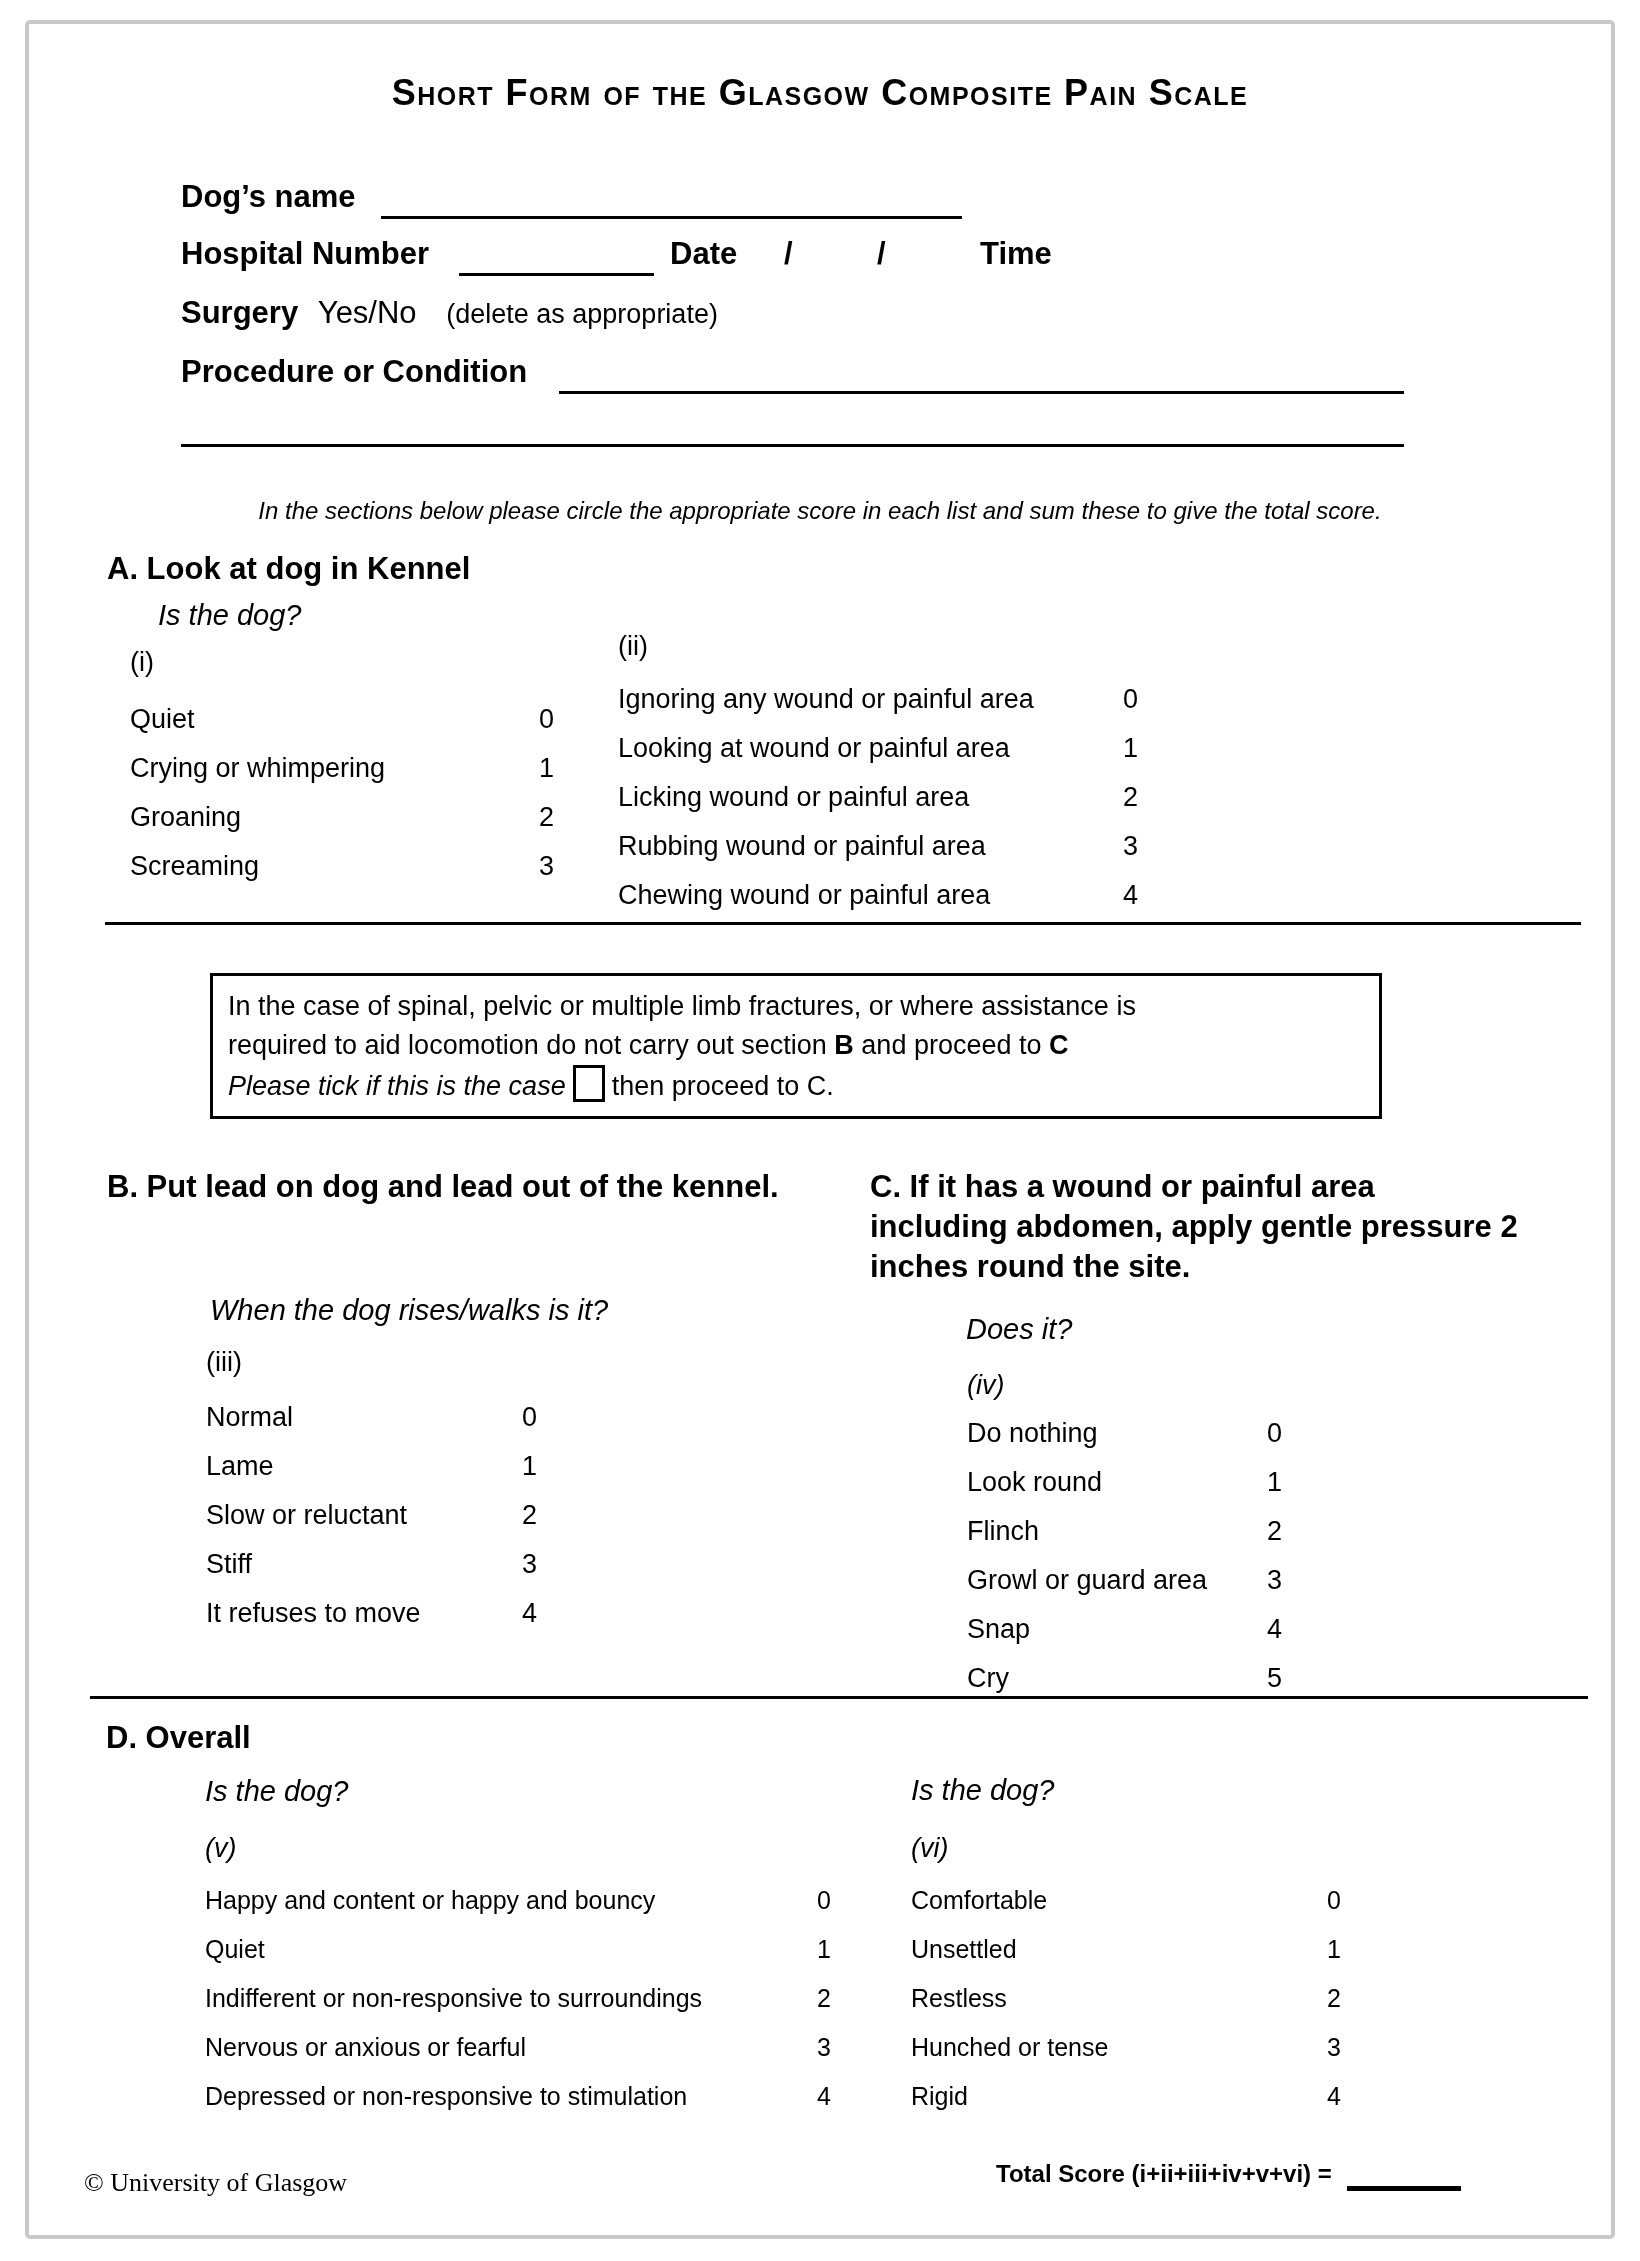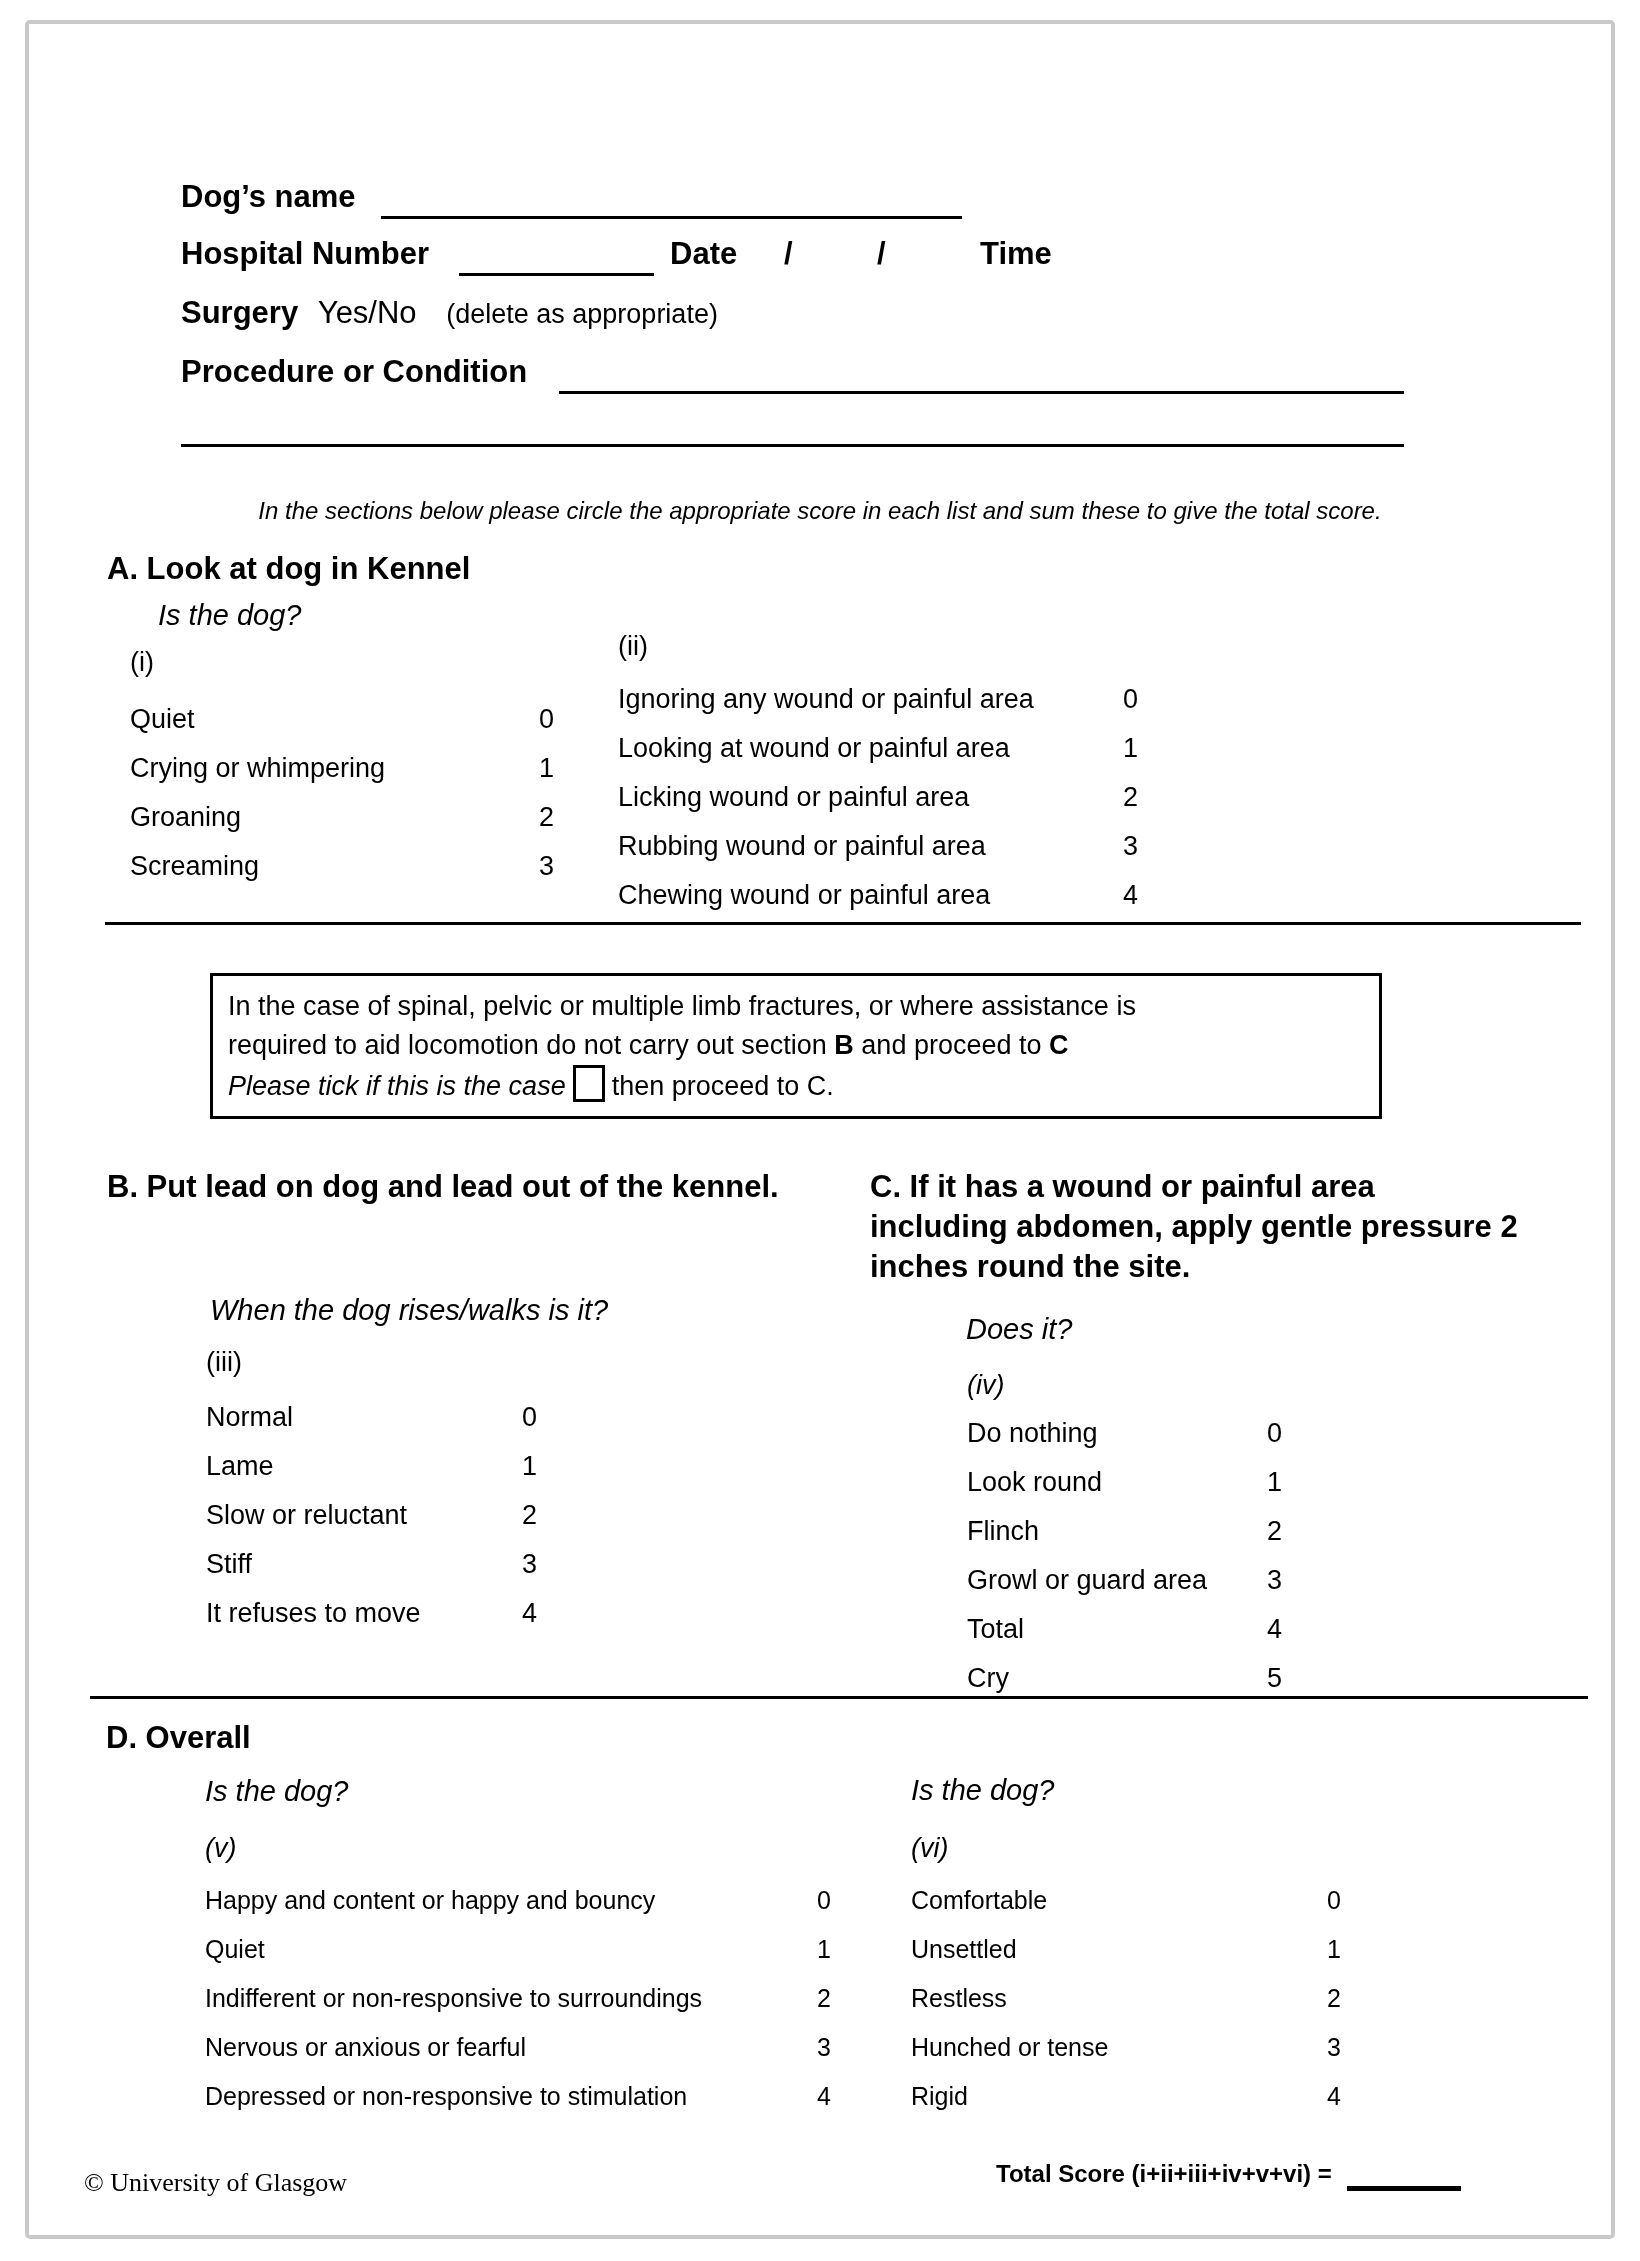--- a/index.html
+++ b/index.html
@@ -40,20 +40,21 @@
   .checkbox{display:inline-block;width:26px;height:31px;border:3px solid #000;
             vertical-align:-7px;margin:0 7px;background:#fff;}
   .copyright{font-family:"Liberation Serif","DejaVu Serif",serif;font-size:26px;}
   .total{font-weight:bold;font-size:24px;}
 </style>
 </head>
 <body>
 
 <div class="page">
 
+  <div class="abs title">Short Form of the Glasgow Composite Pain Scale</div>
 
   <div class="hrow" style="top:154px;">
     <span class="lbl">Dog’s name</span>
     <span class="ul-abs" style="left:200px;width:581px;"></span>
   </div>
 
   <div class="hrow" style="top:211px;">
     <span class="lbl">Hospital Number</span>
     <span class="ul-abs" style="left:278px;width:195px;"></span>
     <span class="lbl abs" style="left:489px;top:0;">Date</span>
@@ -178,21 +179,21 @@
     </div>
     <div class="lrow" style="top:98px;">
       <span>Flinch</span>
       <span class="score">2</span>
     </div>
     <div class="lrow" style="top:147px;">
       <span>Growl or guard area</span>
       <span class="score">3</span>
     </div>
     <div class="lrow" style="top:196px;">
-      <span>Total</span>
+      <span>Snap</span>
       <span class="score">4</span>
     </div>
     <div class="lrow" style="top:245px;">
       <span>Cry</span>
       <span class="score">5</span>
     </div>
   </div>
 
   <div class="rule" style="left:61px;top:1672px;width:1498px;"></div>
 

